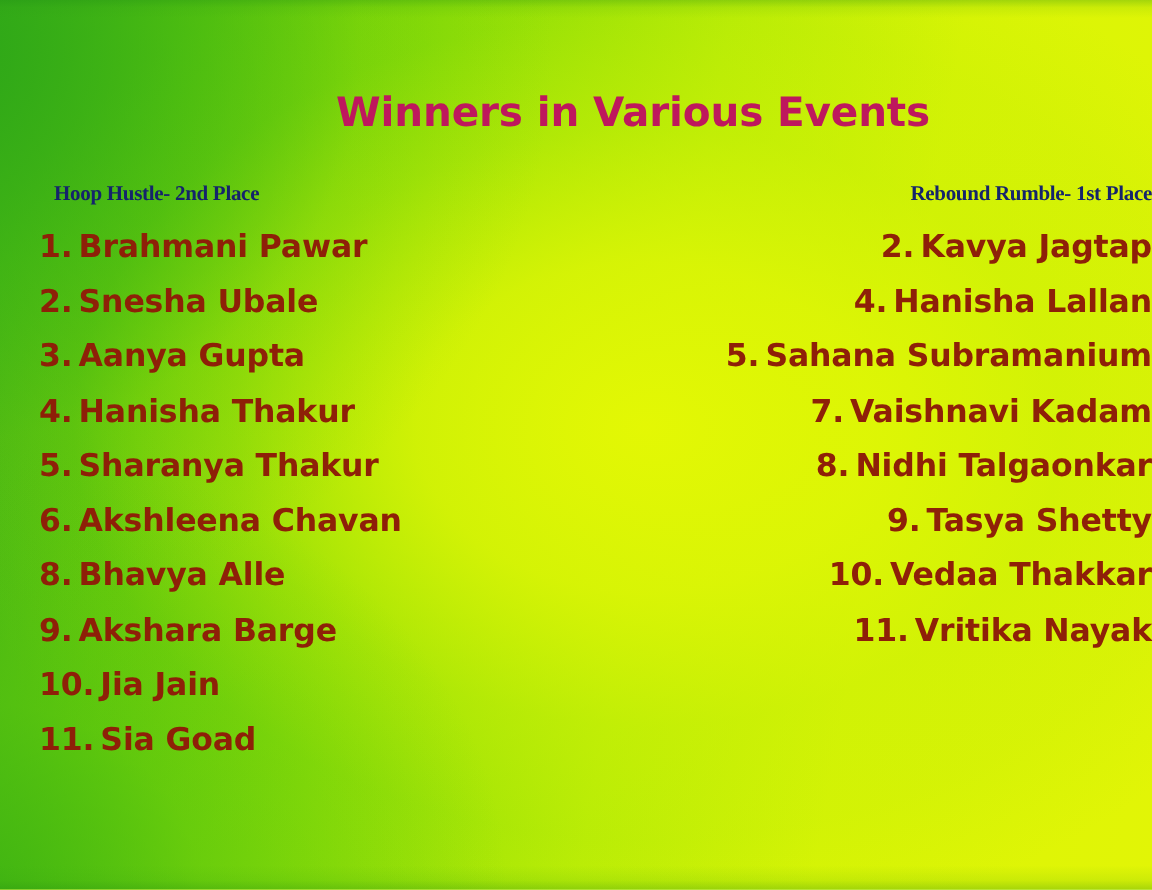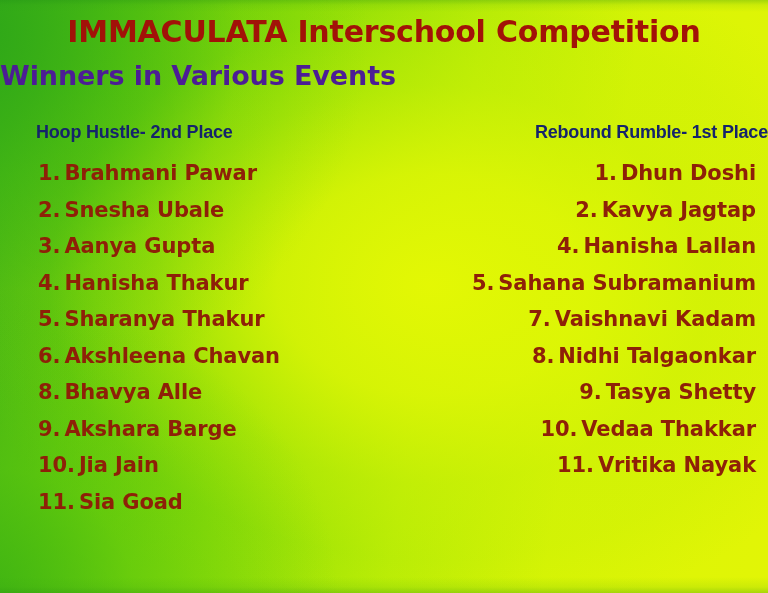--- a/index.html
+++ b/index.html
@@ -91,52 +91,52 @@
     font-size: 30px;
     letter-spacing: -0.2px;
     color: #a21208;
     white-space: nowrap;
   }
   #sub-title {
     position: absolute;
     top: 60px;
     left: 0;
     width: 620px;
-    text-align: left;
+    text-align: right;
     font-family: "DejaVu Sans", sans-serif;
     font-weight: bold;
     font-size: 27px;
     letter-spacing: -0.1px;
-    color: #4c1d95;
+    color: #be185d;
     white-space: nowrap;
   }
 
   
   .column {
     position: absolute;
     top: 122px;
   }
   #column-left  { left: 22px;  width: 400px; }
   #column-right { left: 420px; width: 348px; text-align: right; }
 
   .column-header {
-    font-family: Liberation Sans, sans-serif;
+    font-family: Liberation Serif, serif;
     font-weight: bold;
-    font-size: 18px;
+    font-size: 14px;
     color: #15246b;
     white-space: nowrap;
     margin: 0 0 8px 0;
     letter-spacing: -0.2px;
   }
   #column-left  .column-header { padding-left: 14px; }
   #column-right .column-header { padding-left: 22px; }
 
   .winner-list {
     list-style: none;
-    margin: 12px;
+    margin: 0;
     padding: 0;
   }
   .winner-item {
     font-family: "DejaVu Sans", sans-serif;
     font-weight: bold;
     font-size: 21px;
     line-height: 36.5px;
     color: #8e2008;
     white-space: nowrap;
     letter-spacing: -0.1px;
@@ -153,21 +153,20 @@
 
   <div class="bg-layer bg-base"></div>
   <div class="bg-layer bg-glow"></div>
   <div class="bg-layer bg-corner-tl"></div>
   <div class="bg-layer bg-corner-bl"></div>
   <div class="bg-layer bg-top-edge"></div>
   <div class="bg-layer bg-bottom-edge"></div>
 
   <div class="content">
 
-    <div id="main-title">IMMACULATA Interschool Competition</div>
 
     <div id="sub-title">Winners in Various Events</div>
 
     <div class="column" id="column-left">
       <div class="column-header">Hoop Hustle- 2nd Place</div>
       <ul class="winner-list" id="winner-list-left">
           <li class="winner-item"><span class="item-number">1.</span><span class="item-name">Brahmani Pawar</span></li>
           <li class="winner-item"><span class="item-number">2.</span><span class="item-name">Snesha Ubale</span></li>
           <li class="winner-item"><span class="item-number">3.</span><span class="item-name">Aanya Gupta</span></li>
           <li class="winner-item"><span class="item-number">4.</span><span class="item-name">Hanisha Thakur</span></li>
@@ -176,21 +175,20 @@
           <li class="winner-item"><span class="item-number">8.</span><span class="item-name">Bhavya Alle</span></li>
           <li class="winner-item"><span class="item-number">9.</span><span class="item-name">Akshara Barge</span></li>
           <li class="winner-item"><span class="item-number">10.</span><span class="item-name">Jia Jain</span></li>
           <li class="winner-item"><span class="item-number">11.</span><span class="item-name">Sia Goad</span></li>
         </ul>
     </div>
 
     <div class="column" id="column-right">
       <div class="column-header">Rebound Rumble- 1st Place</div>
       <ul class="winner-list" id="winner-list-right">
-          <li class="winner-item"><span class="item-number">1.</span><span class="item-name">Dhun Doshi</span></li>
           <li class="winner-item"><span class="item-number">2.</span><span class="item-name">Kavya Jagtap</span></li>
           <li class="winner-item"><span class="item-number">4.</span><span class="item-name">Hanisha Lallan</span></li>
           <li class="winner-item"><span class="item-number">5.</span><span class="item-name">Sahana Subramanium</span></li>
           <li class="winner-item"><span class="item-number">7.</span><span class="item-name">Vaishnavi Kadam</span></li>
           <li class="winner-item"><span class="item-number">8.</span><span class="item-name">Nidhi Talgaonkar</span></li>
           <li class="winner-item"><span class="item-number">9.</span><span class="item-name">Tasya Shetty</span></li>
           <li class="winner-item"><span class="item-number">10.</span><span class="item-name">Vedaa Thakkar</span></li>
           <li class="winner-item"><span class="item-number">11.</span><span class="item-name">Vritika Nayak</span></li>
         </ul>
     </div>

